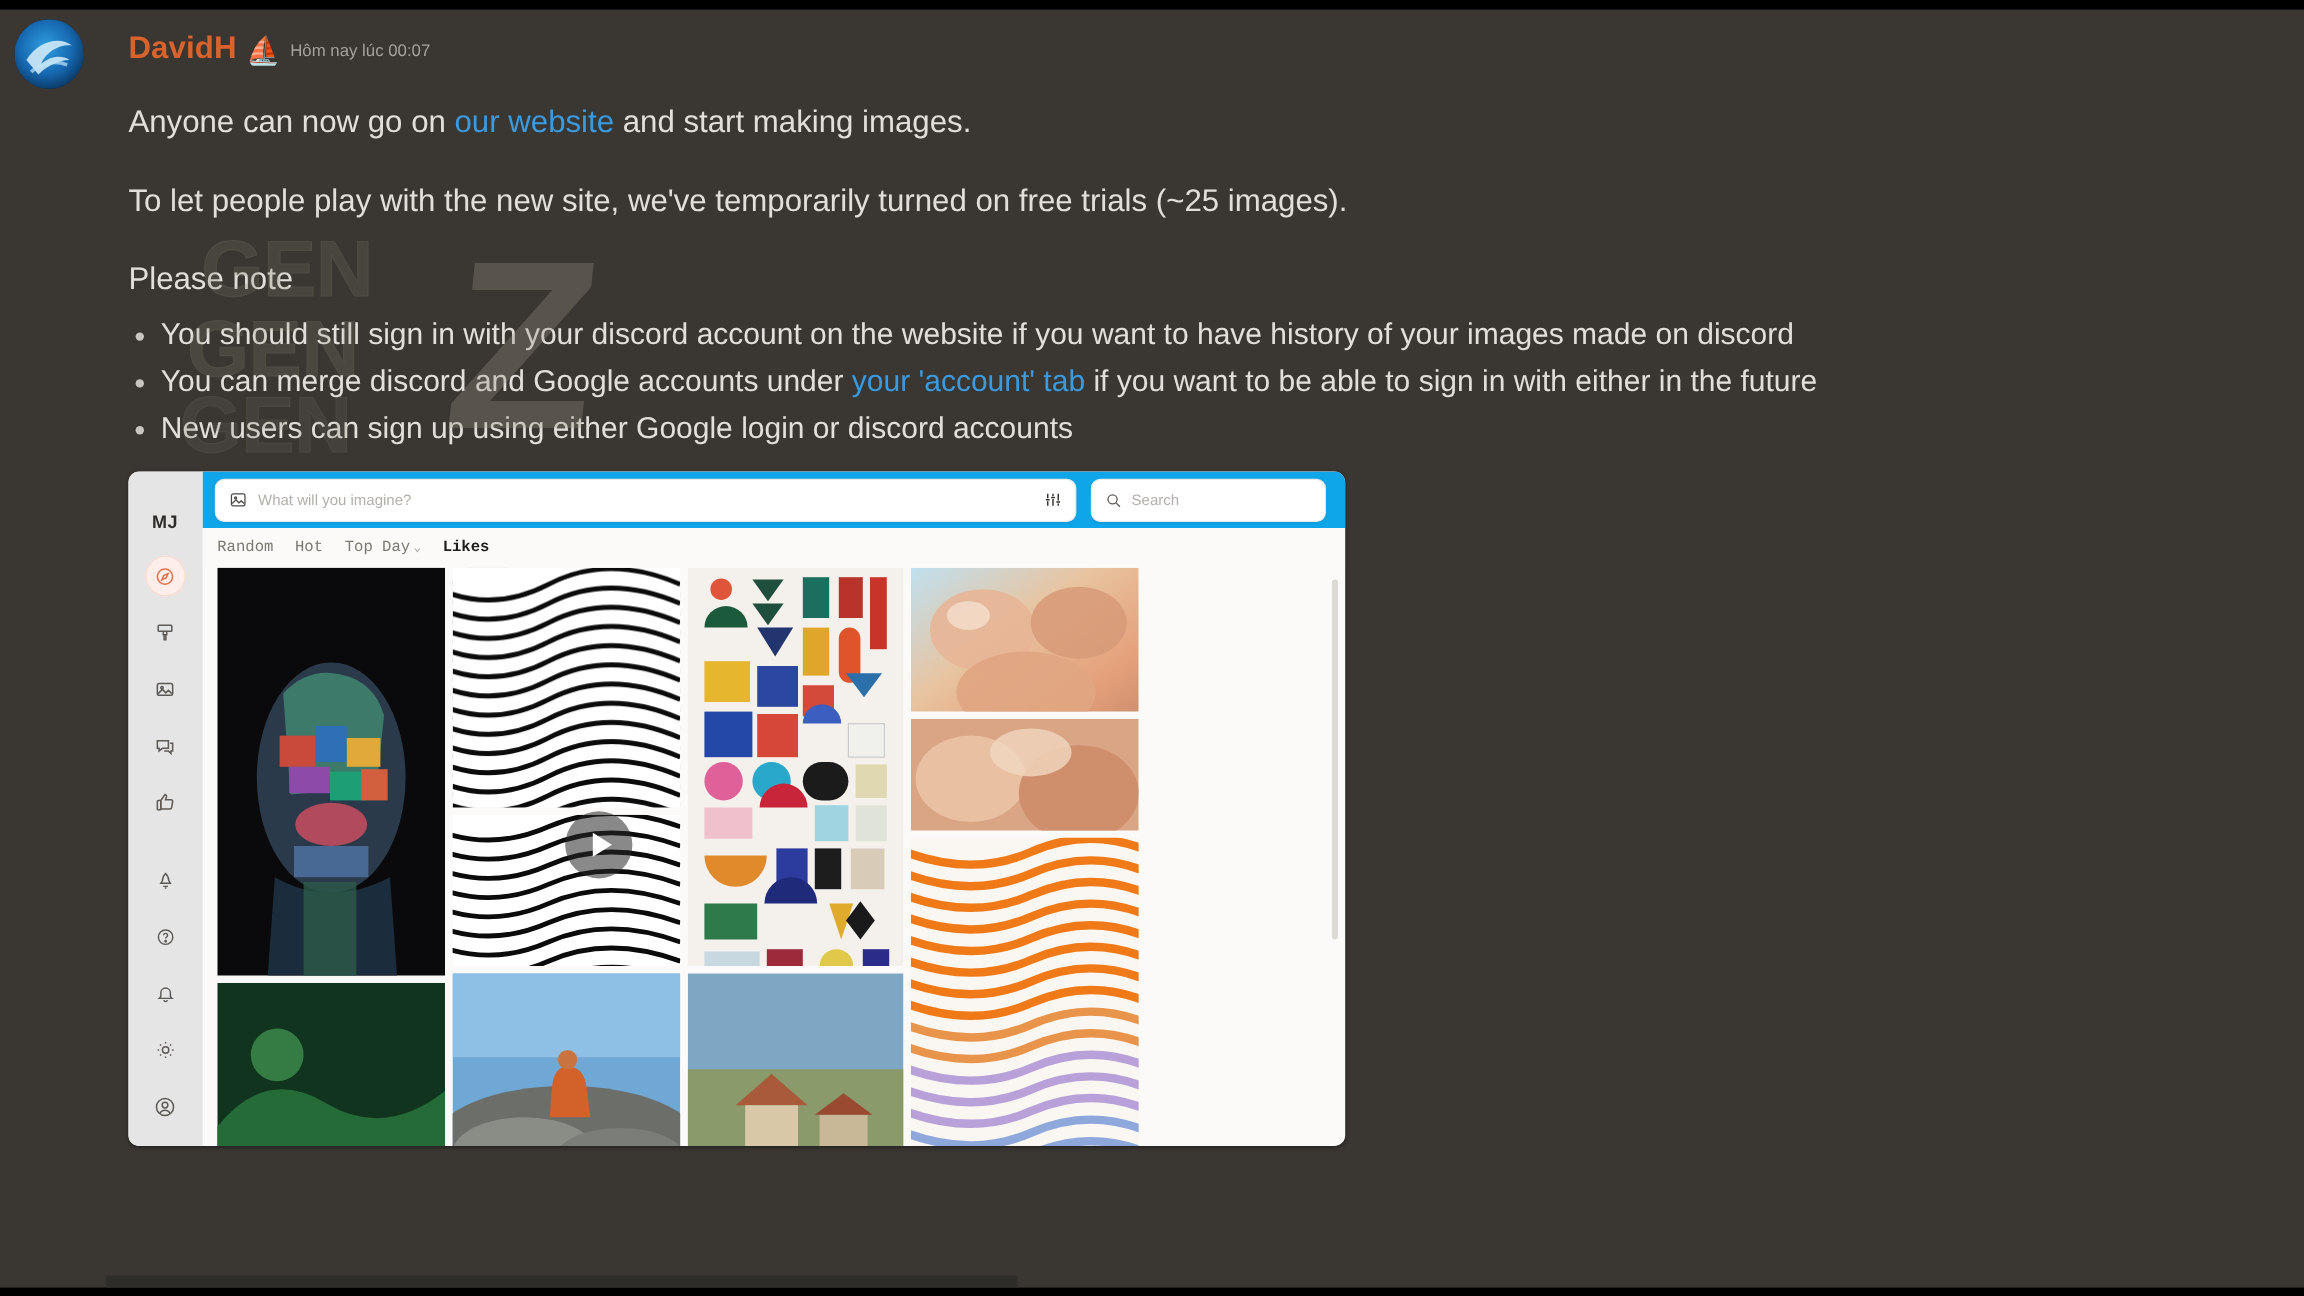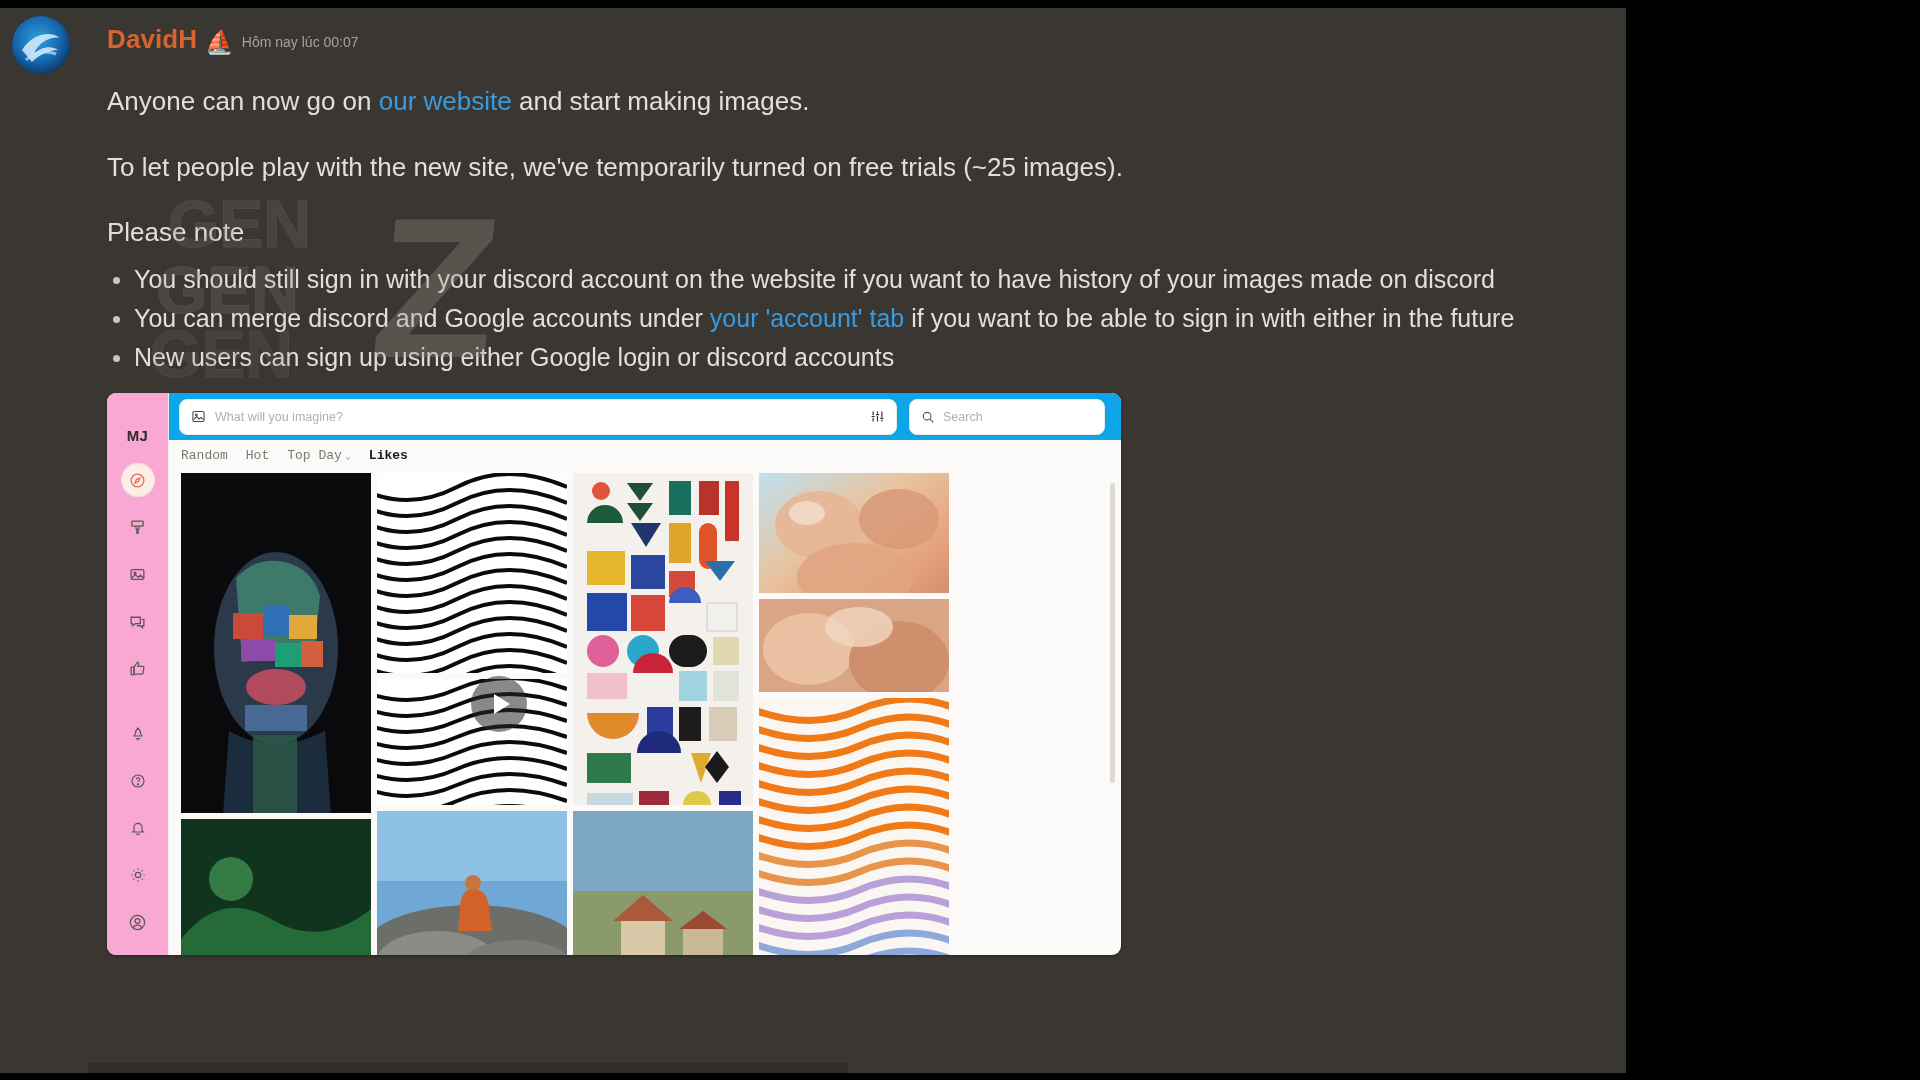--- a/index.html
+++ b/index.html
@@ -11,21 +11,21 @@
   }
   .screen {
     position: relative;
     width: 1920px; height: 1080px;
     background: #000;
   }
   
   .discord {
     position: absolute;
     left: 0; top: 8px;
-    width: 1626px; height: 1065px;
+    width: 1920px; height: 1065px;
     background: #36343054;
     background-color: #3a3733;
   }
   .msg-row {
     position: relative;
     padding: 10px 0 0 0;
   }
   .avatar {
     position: absolute;
     left: 12px; top: 8px;
@@ -114,21 +114,21 @@
     width: 1014px;
     height: 562px;
     background: #fbfaf8;
     border-radius: 9px;
     overflow: hidden;
     box-shadow: 0 1px 3px rgba(0,0,0,.35);
   }
   .embed-inner { position: relative; width: 100%; height: 100%; display: flex; }
   .app-rail {
     width: 62px;
-    background: #f9a8d4;
+    background: #e5e5e5;
     border-right: 1px solid #ececea;
     display: flex;
     flex-direction: column;
     align-items: center;
     padding-top: 14px;
     flex: 0 0 62px;
   }
   .rail-logo {
     font-size: 15px;
     font-weight: 600;

